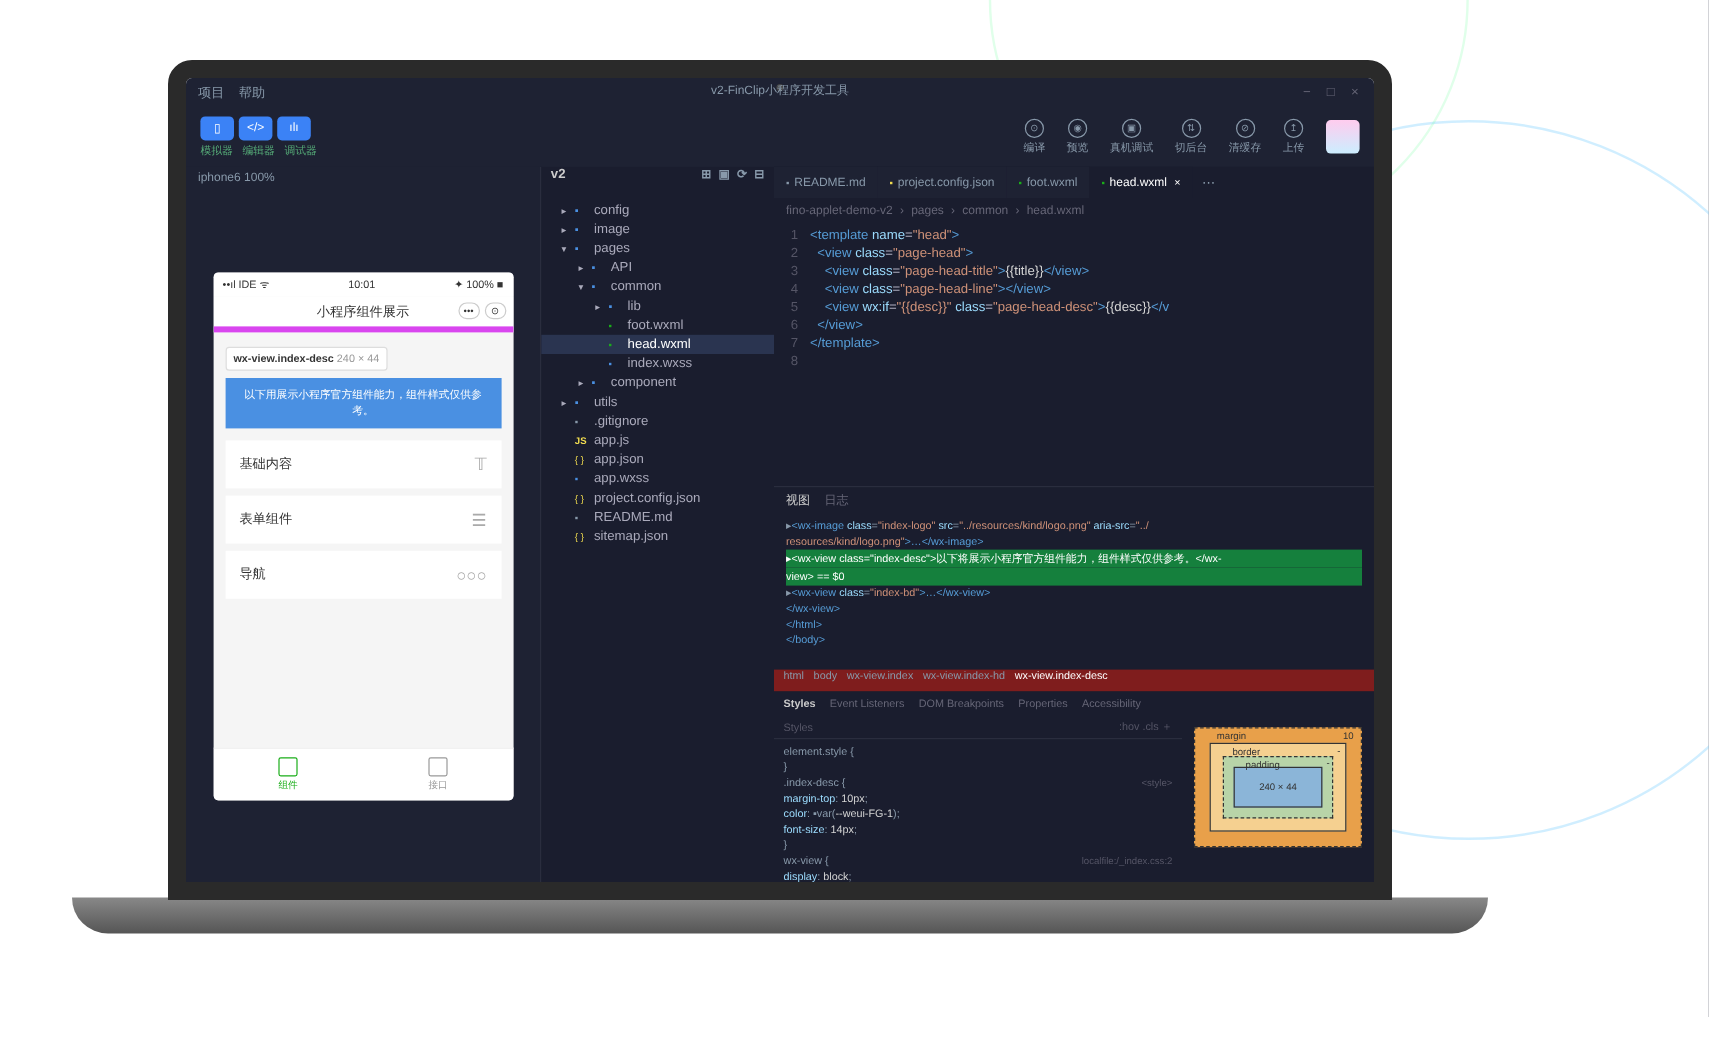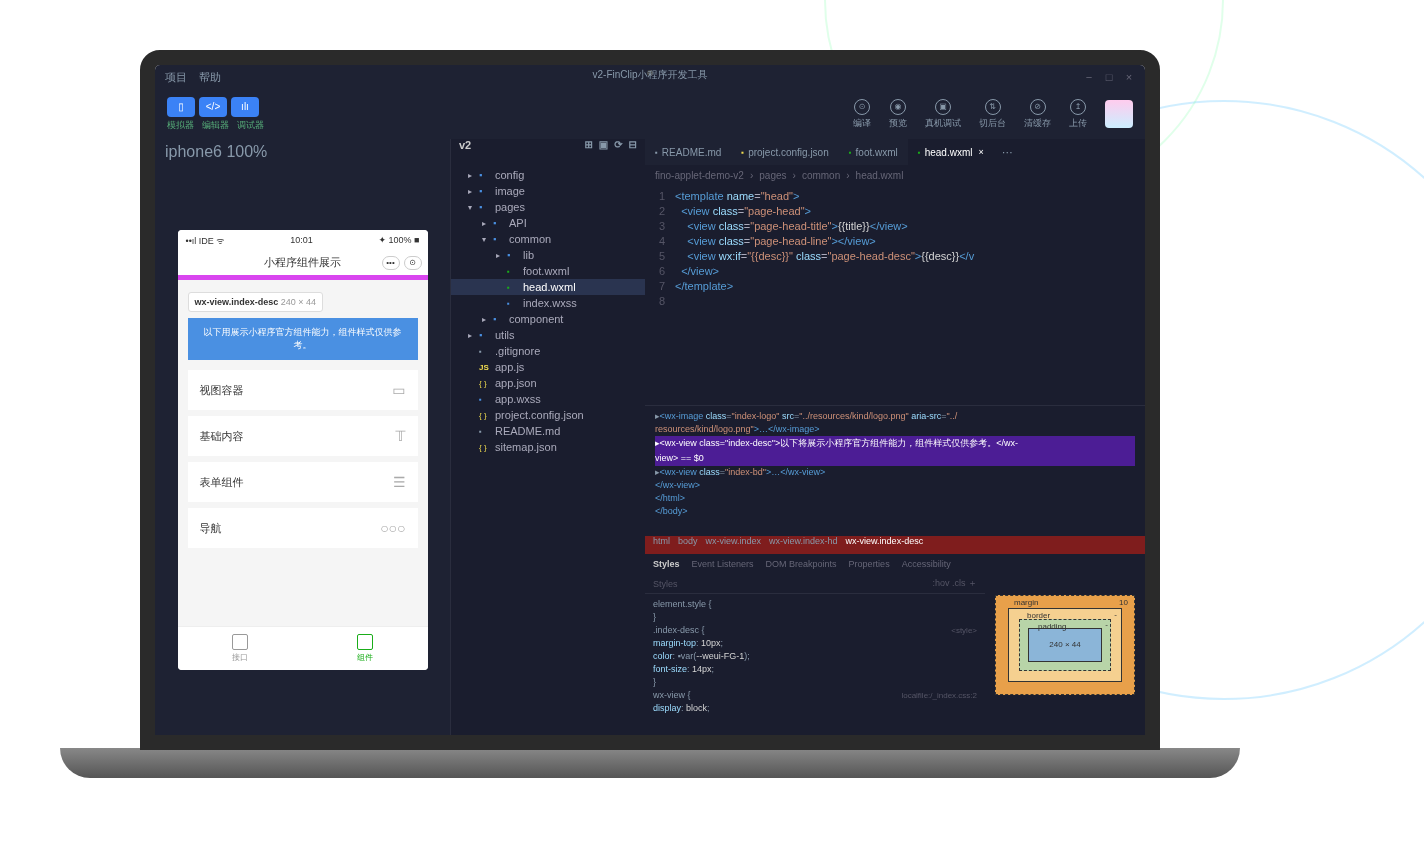--- a/index.html
+++ b/index.html
@@ -20,21 +20,21 @@
 .tb-left{display:flex;flex-direction:column;gap:2px}
 .tb-btns{display:flex;gap:4px}
 .tb-btn{width:28px;height:20px;background:#3b82f6;border-radius:4px;display:flex;align-items:center;justify-content:center;color:#fff;font-size:10px}
 .tb-labels{display:flex;gap:8px;font-size:9px;color:#5a7}
 .tb-right{margin-left:auto;display:flex;gap:18px;align-items:center}
 .tb-action{display:flex;flex-direction:column;align-items:center;gap:2px;color:#89a;font-size:9px}
 .tb-action-icon{width:16px;height:16px;border:1px solid #89a;border-radius:50%;display:flex;align-items:center;justify-content:center;font-size:8px}
 .avatar{width:28px;height:28px;background:linear-gradient(#fce,#cef);border-radius:4px}
 .main{flex:1;display:flex;overflow:hidden}
 .sim-panel{width:295px;background:#1e2233;display:flex;flex-direction:column}
-.sim-status{padding:4px 10px;color:#89a;font-size:16px}
+.sim-status{padding:4px 10px;color:#89a;font-size:10px}
 .sim-device{flex:1;display:flex;align-items:center;justify-content:center}
 .phone{width:250px;height:440px;background:#f5f5f5;border-radius:4px;overflow:hidden;display:flex;flex-direction:column}
 .phone-status{height:20px;display:flex;justify-content:space-between;align-items:center;padding:0 8px;font-size:9px;background:#fff;color:#333}
 .phone-header{height:30px;display:flex;align-items:center;justify-content:center;background:#fff;font-size:11px;color:#333;position:relative;border-bottom:5px solid #d946ef}
 .phone-header-ctrl{position:absolute;right:6px;display:flex;gap:4px}
 .phone-header-ctrl span{width:18px;height:14px;border:1px solid #ccc;border-radius:8px;font-size:8px;display:flex;align-items:center;justify-content:center}
 .phone-body{flex:1;padding:12px 10px;overflow:hidden}
 .tooltip{background:#fff;padding:4px 6px;font-size:9px;color:#555;border:1px solid #ddd;border-radius:3px;margin-bottom:6px;display:inline-block}
 .tooltip b{color:#333;font-weight:600}
 .tooltip em{color:#999;font-style:normal}
@@ -74,21 +74,21 @@
 .line-content{flex:1;white-space:pre}
 .c-tag{color:#569cd6}
 .c-attr{color:#9cdcfe}
 .c-str{color:#ce9178}
 .c-expr{color:#d4d4d4}
 .inspector{height:330px;display:flex;flex-direction:column;border-top:1px solid #2a2d3e}
 .insp-tabs{height:22px;display:flex;padding:0 10px;gap:12px;font-size:10px;color:#667;align-items:center}
 .insp-tabs .active{color:#ccc}
 .insp-dom{height:130px;padding:4px 10px;font-family:Consolas,monospace;font-size:9px;line-height:13px;color:#89a;overflow:hidden}
 .dom-line{white-space:nowrap}
-.dom-sel{background:#4c1d95;color:#fff;padding:1px 0}
+.dom-sel{background:#15803d;color:#fff;padding:1px 0}
 .insp-crumbs{height:18px;background:#7f1d1d;display:flex;padding:0 8px;font-size:9px;color:#89a;gap:8px}
 .insp-crumbs span.active{color:#fff}
 .insp-styles-row{display:flex;flex:1;overflow:hidden}
 .insp-styles{flex:1;display:flex;flex-direction:column}
 .insp-styles-tabs{height:20px;display:flex;gap:12px;padding:0 8px;font-size:9px;color:#667;align-items:center}
 .insp-styles-tabs .active{color:#ccc;font-weight:600}
 .insp-filter{height:20px;display:flex;padding:0 8px;font-size:9px;color:#556;align-items:center;border-bottom:1px solid #2a2d3e}
 .insp-filter span:last-child{margin-left:auto}
 .insp-css{flex:1;padding:4px 8px;font-family:Consolas,monospace;font-size:9px;line-height:13px;color:#89a;overflow:hidden}
 .css-file{color:#556;font-size:8px;float:right}
@@ -184,45 +184,41 @@
           <span>⊙</span>
         </div>
       </div>
       <div class="phone-body">
         <div class="tooltip">
           <b>wx-view.index-desc</b> <em>240 × 44</em>
         </div>
         <div class="highlighted">以下用展示小程序官方组件能力，组件样式仅供参考。</div>
         <div id="phone-items">
                     <div class="list-item">
-                      <span>视图容器</span>
-                      <span class="list-icon">▭</span>
-                    </div>
-                    <div class="list-item">
                       <span>基础内容</span>
                       <span class="list-icon">𝕋</span>
                     </div>
                     <div class="list-item">
                       <span>表单组件</span>
                       <span class="list-icon">☰</span>
                     </div>
                     <div class="list-item">
                       <span>导航</span>
                       <span class="list-icon">○○○</span>
                     </div>
                   </div>
       </div>
       <div class="phone-tabbar" id="phone-tabbar">
+                  <div class="phone-tab active">
+                    <div class="phone-tab-icon"></div>
+                    <span>组件</span>
+                  </div>
                   <div class="phone-tab ">
                     <div class="phone-tab-icon"></div>
                     <span>接口</span>
-                  </div>
-                  <div class="phone-tab active">
-                    <div class="phone-tab-icon"></div>
-                    <span>组件</span>
                   </div>
                 </div>
     </div>
   </div>
 </div>
 
 <div class="explorer">
   <div class="exp-header">
     <span>v2</span>
     <div class="exp-header-icons">
@@ -385,20 +381,24 @@
                 <span class="line-num">7</span>
                 <span class="line-content"><span class="c-tag">&lt;/template&gt;</span></span>
               </div>
               <div class="code-line">
                 <span class="line-num">8</span>
                 <span class="line-content"></span>
               </div>
             </div>
 
   <div class="inspector">
+    <div class="insp-tabs">
+      <span class="active">视图</span>
+      <span>日志</span>
+    </div>
     <div class="insp-dom" id="insp-dom">
                 <div class="dom-line">▸<span class="c-tag">&lt;wx-image</span> <span class="c-attr">class</span>=<span class="c-str">"index-logo"</span> <span class="c-attr">src</span>=<span class="c-str">"../resources/kind/logo.png"</span> <span class="c-attr">aria-src</span>=<span class="c-str">"../</span></div>
                 <div class="dom-line">  <span class="c-str">resources/kind/logo.png"</span><span class="c-tag">&gt;…&lt;/wx-image&gt;</span></div>
                 <div class="dom-line">
                   <div class="dom-sel">▸<span>&lt;wx-view class="index-desc"&gt;</span>以下将展示小程序官方组件能力，组件样式仅供参考。<span>&lt;/wx-</span></div>
                 </div>
                 <div class="dom-line">
                   <div class="dom-sel">  view&gt; == $0</div>
                 </div>
                 <div class="dom-line">▸<span class="c-tag">&lt;wx-view</span> <span class="c-attr">class</span>=<span class="c-str">"index-bd"</span><span class="c-tag">&gt;…&lt;/wx-view&gt;</span></div>

